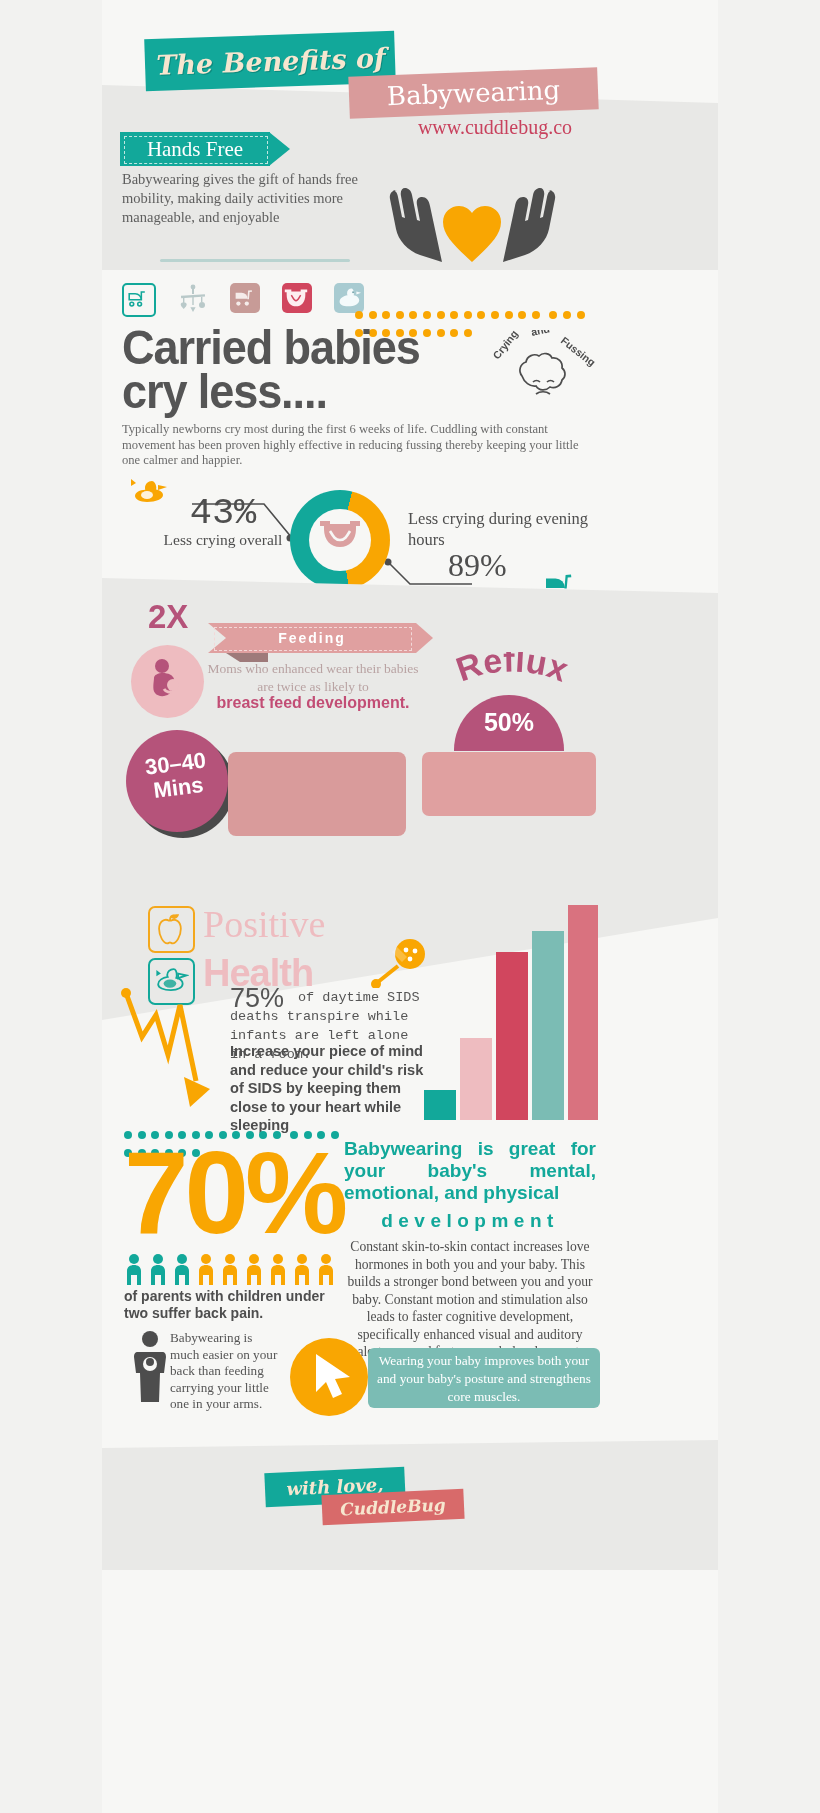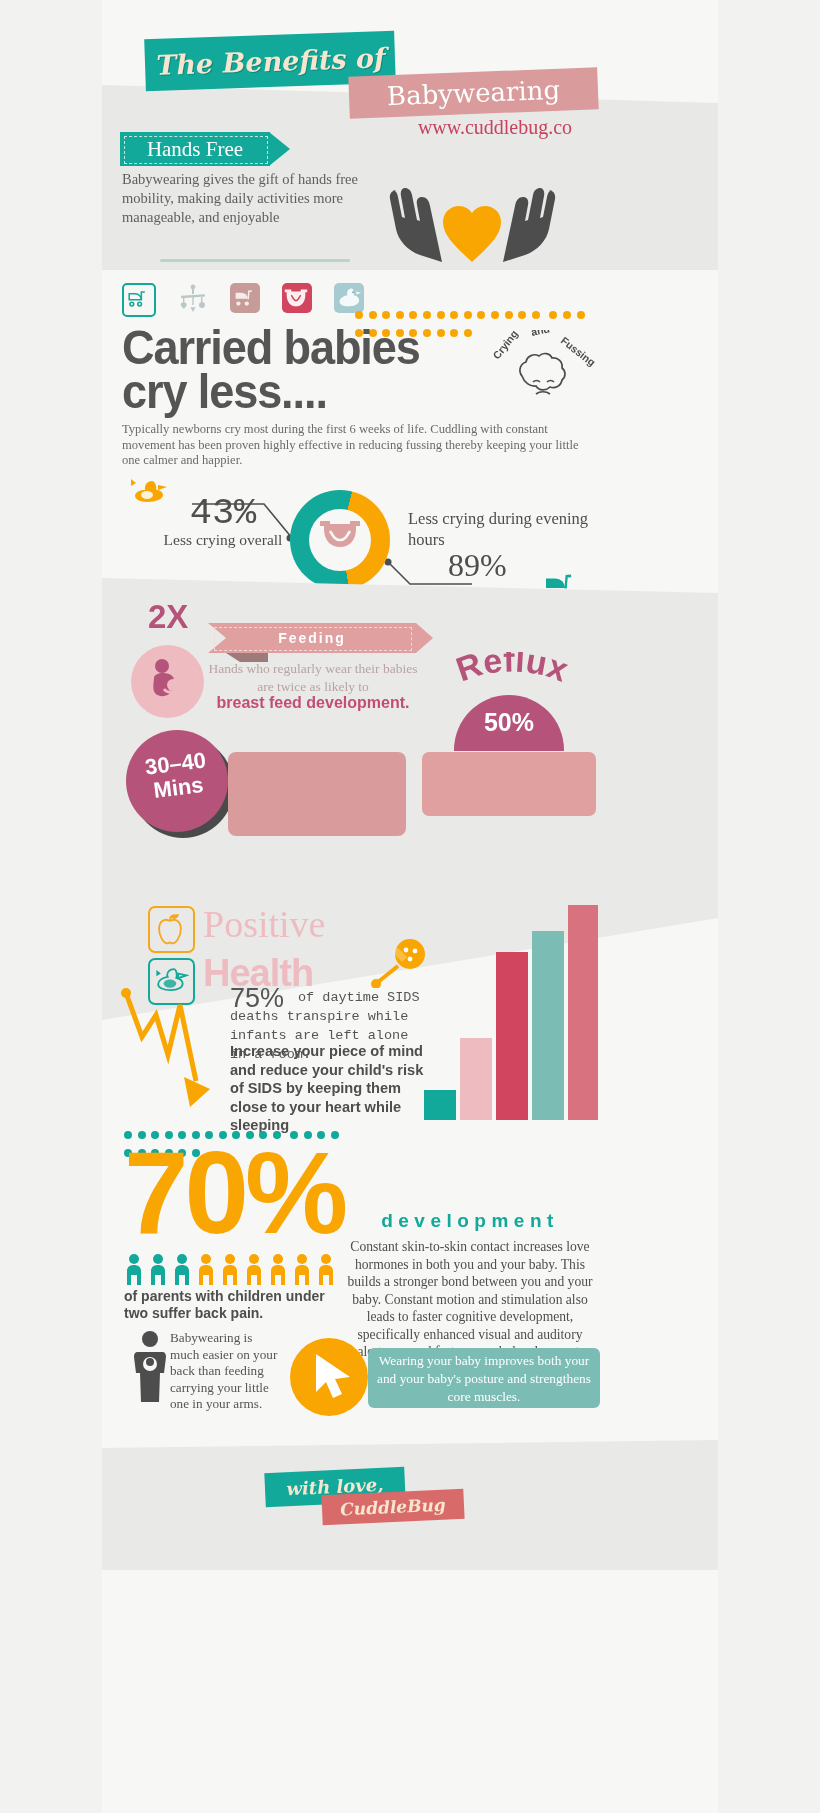--- a/index.html
+++ b/index.html
@@ -325,21 +325,21 @@
     <circle cx="25" cy="27" r="6" fill="#eebcc0"></circle>
     <path d="M16 31c2 3 6 4 8 2" fill="none" stroke="#eebcc0" stroke-width="3"></path>
   </svg>
 
   <div class="ribbon"></div>
   <div class="ribbon-tail"></div>
   <div class="ribbon-tip"></div>
   <div class="ribbon-dash"></div>
   <div class="ribbon-shadow"></div>
   <div class="ribbon-txt">Feeding</div>
-  <div class="feed-p">Hands who regularly wear their babies are twice as likely to</div>
+  <div class="feed-p">Moms who enhanced wear their babies are twice as likely to</div>
   <div class="feed-b">breast feed development.</div>
 
   <svg class="refl-arc" viewBox="0 0 176 62">
     <defs>
         <path id="arcp" d="M6 60 A 86 58 0 0 1 170 60"></path>
       </defs>
     <text font-size="34" font-weight="bold" fill="#b5537a" font-family="Liberation Sans, sans-serif">
       <textPath href="#arcp" startOffset="50%" text-anchor="middle">Reflux</textPath>
     </text>
   </svg>
@@ -447,20 +447,21 @@
           <path d="M171 32V18c0-4 3-6 7-6s7 2 7 6v14h-4V22h-6v10z"></path>
         </g>
       <g fill="#f9a602">
           <circle cx="202" cy="6" r="5"></circle>
           <path d="M195 32V18c0-4 3-6 7-6s7 2 7 6v14h-4V22h-6v10z"></path>
         </g>
     </g>
   </svg>
   <div class="p70-cap">of parents with children under two suffer back pain.</div>
 
+  <div class="bw-head">Babywearing is great for your baby's mental, emotional, and physical</div>
   <div class="bw-dev">development</div>
   <div class="bw-p">Constant skin-to-skin contact increases love hormones in both you and your baby. This builds a stronger bond between you and your baby. Constant motion and stimulation also leads to faster cognitive development, specifically enhanced visual and auditory alertness, and faster speech development.</div>
 
   <svg class="mom-fig" viewBox="0 0 44 72">
     <g fill="#4d4d4d">
       <circle cx="22" cy="9" r="8"></circle>
       <path d="M10 22h24c3 0 4 2 4 5l-2 16h-4l-1 29H13l-1-29H8L6 27c0-3 1-5 4-5z"></path>
     </g>
     <circle cx="22" cy="34" r="7" fill="#f7f7f5"></circle>
     <circle cx="22" cy="32" r="4" fill="#4d4d4d"></circle>

